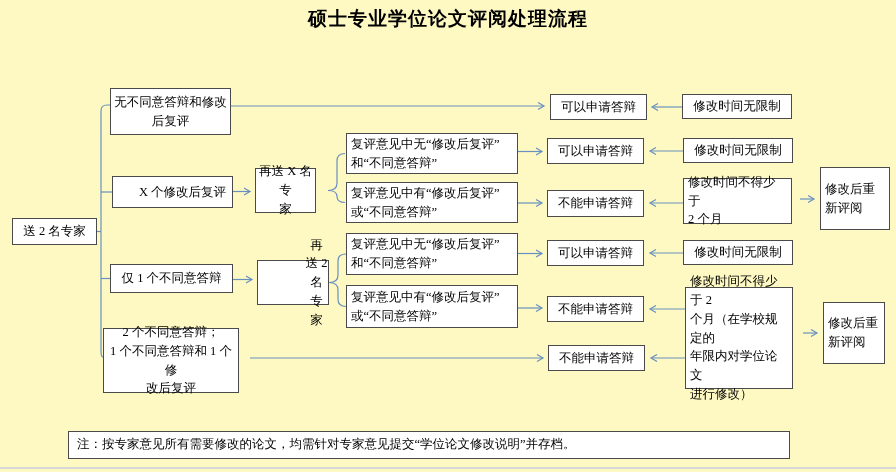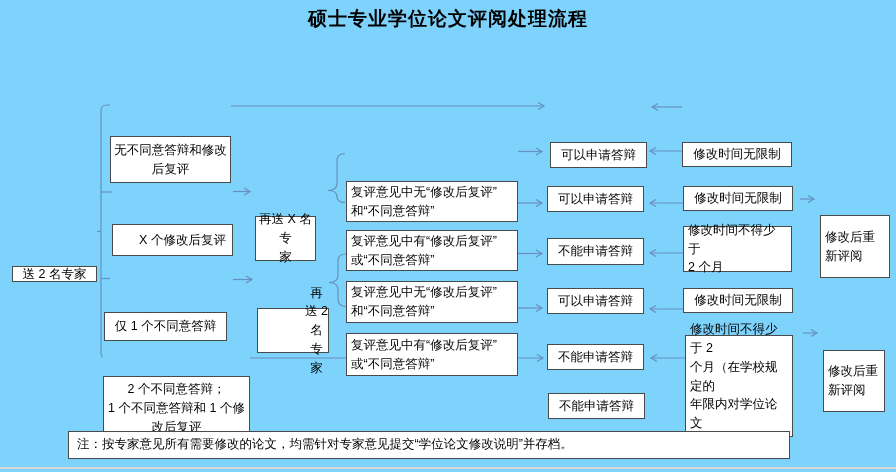--- a/index.html
+++ b/index.html
@@ -1,22 +1,22 @@
 <!DOCTYPE html>
 <html><head>
 <meta charset="utf-8">
 <style>
   * { margin: 0; padding: 0; box-sizing: border-box; }
   html, body { background: #ffffff; }
   .canvas {
     position: relative;
     width: 896px;
     height: 472px;
-    background: #7dd3fc;
-    font-family: Liberation Sans, sans-serif;
+    background: #fef9c3;
+    font-family: Liberation Serif, serif;
     color: #000000;
     overflow: hidden;
   }
   .title {
     position: absolute;
     left: 0; top: 6px;
     width: 100%;
     text-align: center;
     font-size: 19px;
     font-weight: bold;
@@ -33,21 +33,20 @@
     border: 1.5px solid #4a4a4a;
     background: #ffffff;
     display: flex;
     align-items: center;
     justify-content: center;
     text-align: center;
     white-space: pre-line;
     font-size: 12.5px;
     line-height: 1.5;
     z-index: 2;
-    margin-top: 48px;
   }
   .node.left {
     justify-content: flex-start;
     text-align: left;
     padding: 2px 4px;
     align-items: center;
   }
   .note {
     position: absolute;
     left: 68px; top: 431px;
@@ -111,27 +110,27 @@
       <path d="M683,203 H650" marker-end="url(#arr)"></path>
       <path d="M683,253 H650" marker-end="url(#arr)"></path>
       <path d="M685,309 H650" marker-end="url(#arr)"></path>
       <path d="M685,358 H651" marker-end="url(#arr)"></path>
 
       <path d="M800,199 H814" marker-end="url(#arr)"></path>
       <path d="M803,333 H817" marker-end="url(#arr)"></path>
     </g>
   </svg>
 
-  <div class="node" style="left:12px;top:218px;width:85px;height:16px;">送 2 名专家</div>
+  <div class="node" style="left:12px;top:218px;width:85px;height:27px;">送 2 名专家</div>
 
   <div class="node" style="left:110px;top:88px;width:121px;height:47px;">无不同意答辩和修改
 后复评</div>
   <div class="node" style="left:112px;top:176px;width:121px;height:32px;padding-left:20px;">X 个修改后复评</div>
-  <div class="node" style="left:104px;top:264px;width:123px;height:29px;">仅 1 个不同意答辩</div>
-  <div class="node" style="left:103px;top:328px;width:147px;height:65px;">2 个不同意答辩；
+  <div class="node" style="left:110px;top:264px;width:123px;height:29px;">仅 1 个不同意答辩</div>
+  <div class="node" style="left:103px;top:328px;width:136px;height:65px;">2 个不同意答辩；
 1 个不同意答辩和 1 个修
 改后复评</div>
 
   <div class="node" style="left:255px;top:168px;width:61px;height:45px;">再送 X 名专
 家</div>
   <div class="node" style="left:257px;top:260px;width:72px;height:45px;padding-left:47px;">再送 2 名专
 家</div>
 
   <div class="node left" style="left:346px;top:133px;width:172px;height:41px;">复评意见中无“修改后复评”
 和“不同意答辩”</div>

